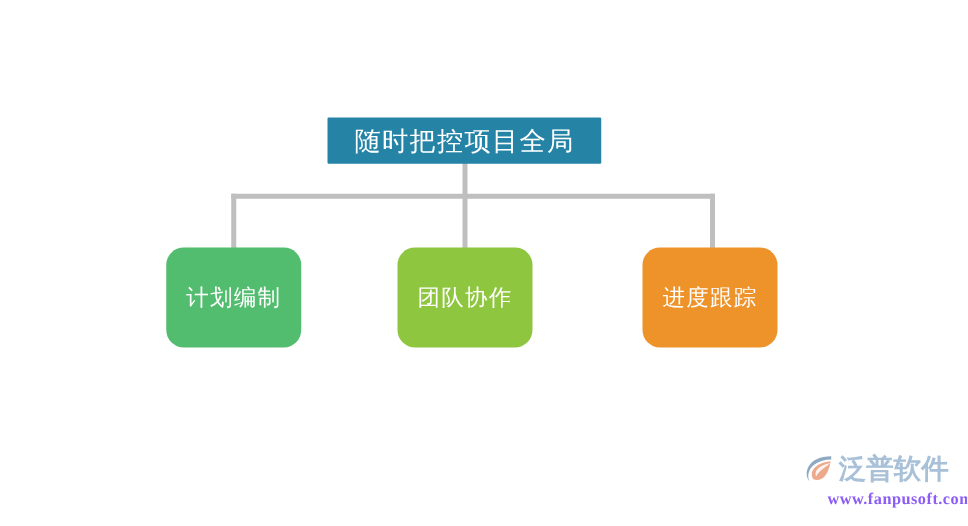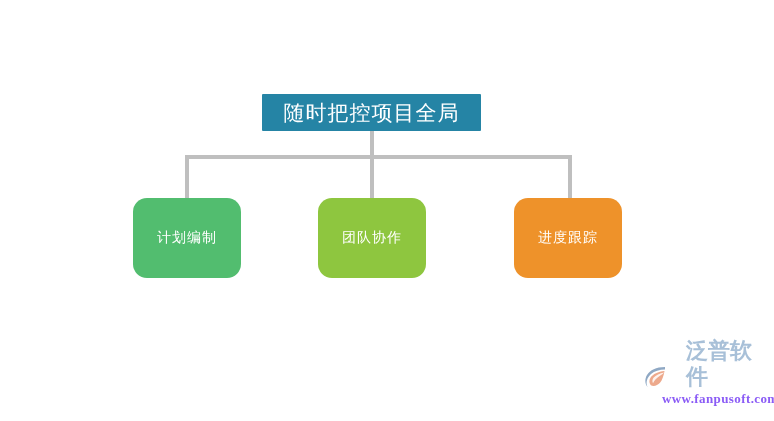--- a/index.html
+++ b/index.html
@@ -72,21 +72,21 @@
     height: 37px;
     background: #2584a5;
     font-size: 21px;
     letter-spacing: 1px;
     border-radius: 1px;
   }
   .node-child {
     width: 108px;
     height: 80px;
     border-radius: 14px;
-    font-size: 14px;
+    font-size: 18px;
     letter-spacing: 1px;
   }
   .node-plan {
     left: 133px;
     top: 198px;
     background: #52bd6f;
   }
   .node-team {
     left: 318px;
     top: 198px;
@@ -104,22 +104,22 @@
     left: 642px;
     top: 362px;
     width: 128px;
     height: 46px;
     display: flex;
     flex-direction: column;
     align-items: flex-start;
   }
   .wm-row {
     display: flex;
-    align-items: flex-end;
-    gap: 18px;
+    align-items: flex-start;
+    gap: 3px;
     height: 28px;
   }
   .wm-mark {
     width: 26px;
     height: 26px;
     flex: 0 0 26px;
   }
   .wm-name {
     font-size: 22px;
     font-weight: bold;

